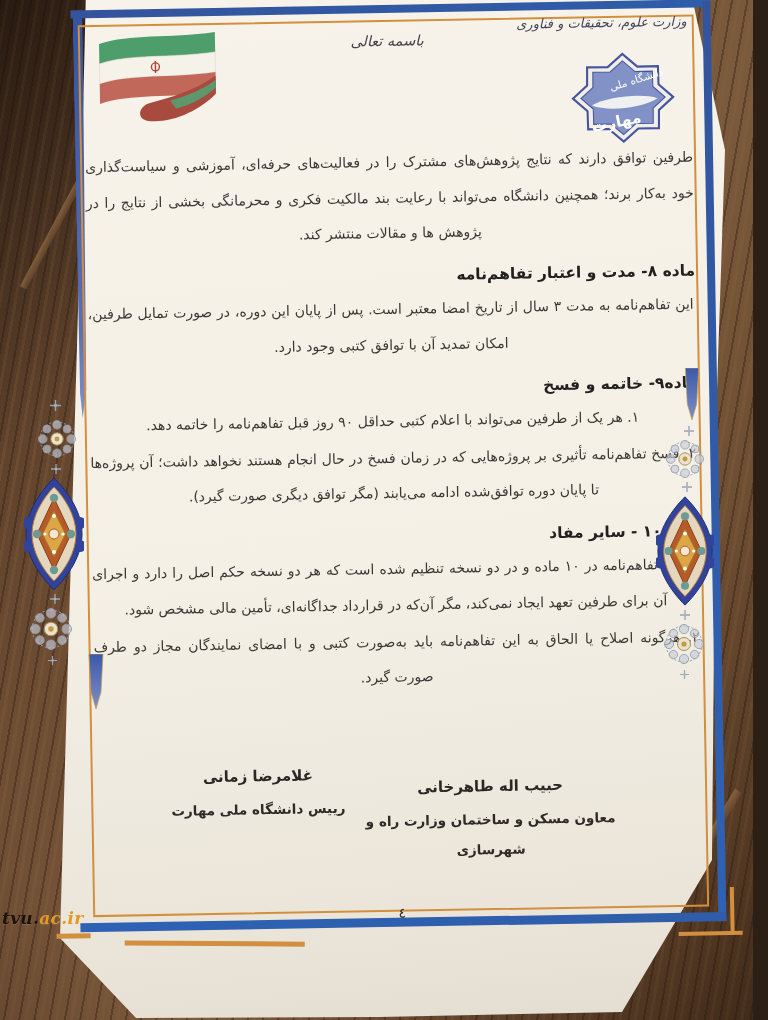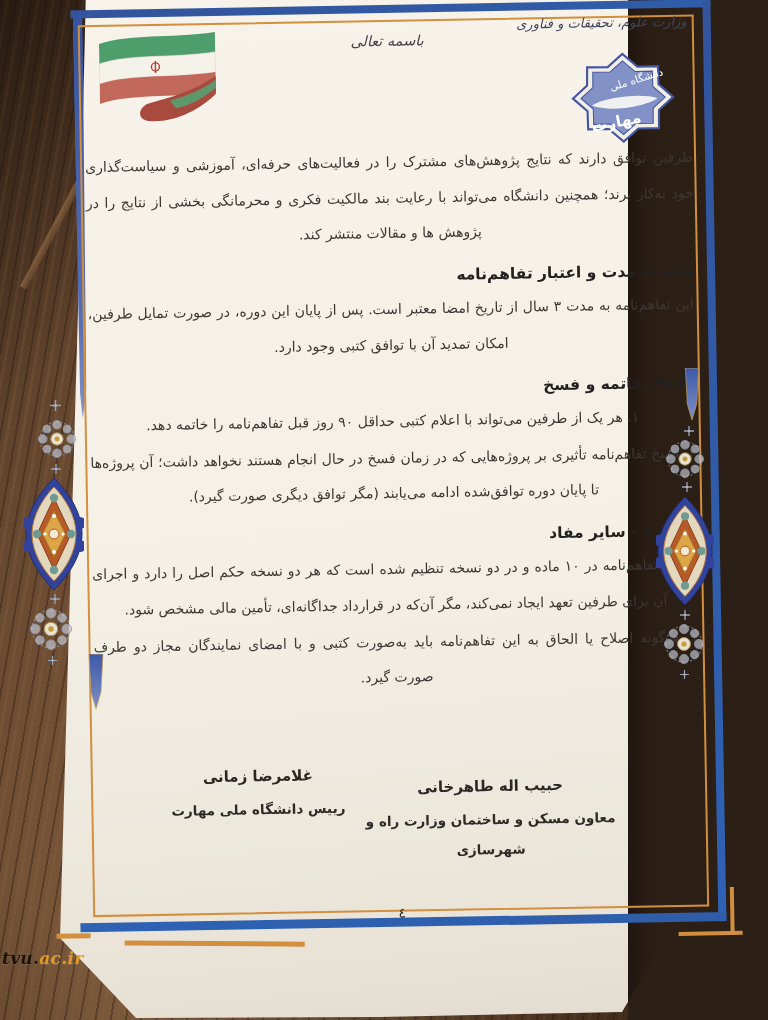--- a/index.html
+++ b/index.html
@@ -1,17 +1,17 @@
 <!DOCTYPE html>
 <html lang="fa"><head>
 <meta charset="utf-8">
 <style>
   html,body{margin:0;padding:0;width:768px;height:1020px;overflow:hidden;background:#2c1f16;}
   *{box-sizing:border-box;}
-  .photo{position:relative;width:628px;height:1020px;font-family:"DejaVu Sans",sans-serif;}
+  .photo{position:relative;width:753px;height:1020px;font-family:"DejaVu Sans",sans-serif;}
 
   
   .wood{position:absolute;inset:0;z-index:0;
     background:
       radial-gradient(130% 120% at 50% 42%, rgba(0,0,0,0) 52%, rgba(18,9,4,.58) 100%),
       linear-gradient(135deg, rgba(12,6,3,.55) 0%, rgba(0,0,0,0) 26%),
       linear-gradient(315deg, rgba(30,16,8,.35) 0%, rgba(0,0,0,0) 30%),
       repeating-linear-gradient(100deg, rgba(46,28,16,.38) 0 2px, rgba(0,0,0,0) 2px 6px, rgba(133,97,62,.30) 6px 9px, rgba(0,0,0,0) 9px 15px),
       linear-gradient(120deg,#4a3322 0%,#6d4c33 32%,#7c5a3c 58%,#5d4028 100%);
   }
@@ -64,21 +64,21 @@
   .sig-title{font-size:13.5px;font-weight:700;color:#2e2a27;}
 
   .page-number{position:absolute;left:0;right:0;bottom:-6px;text-align:center;font-size:14px;color:#2c2c2c;}
 
   
   .orn{position:absolute;z-index:3;}
   .orn-left{left:4px;top:396px;}
   .orn-right{left:640px;top:366px;}
 
   
-  .watermark{position:absolute;left:2px;top:948px;z-index:4;font-family:"DejaVu Serif",serif;font-style:italic;font-weight:900;font-size:17px;letter-spacing:.3px;text-shadow:0 1px 1px rgba(255,255,255,.12);}
+  .watermark{position:absolute;left:2px;top:908px;z-index:4;font-family:"DejaVu Serif",serif;font-style:italic;font-weight:900;font-size:17px;letter-spacing:.3px;text-shadow:0 1px 1px rgba(255,255,255,.12);}
   .wm-bold{color:#1d1207;}
   .wm-accent{color:#e09a28;}
 </style>
 </head>
 <body>
 
 <svg width="0" height="0" style="position:absolute" aria-hidden="true">
   <defs>
     <linearGradient id="g-pennant" x1="0" y1="0" x2="0" y2="1">
       <stop offset="0" stop-color="#3c58a8"></stop>

